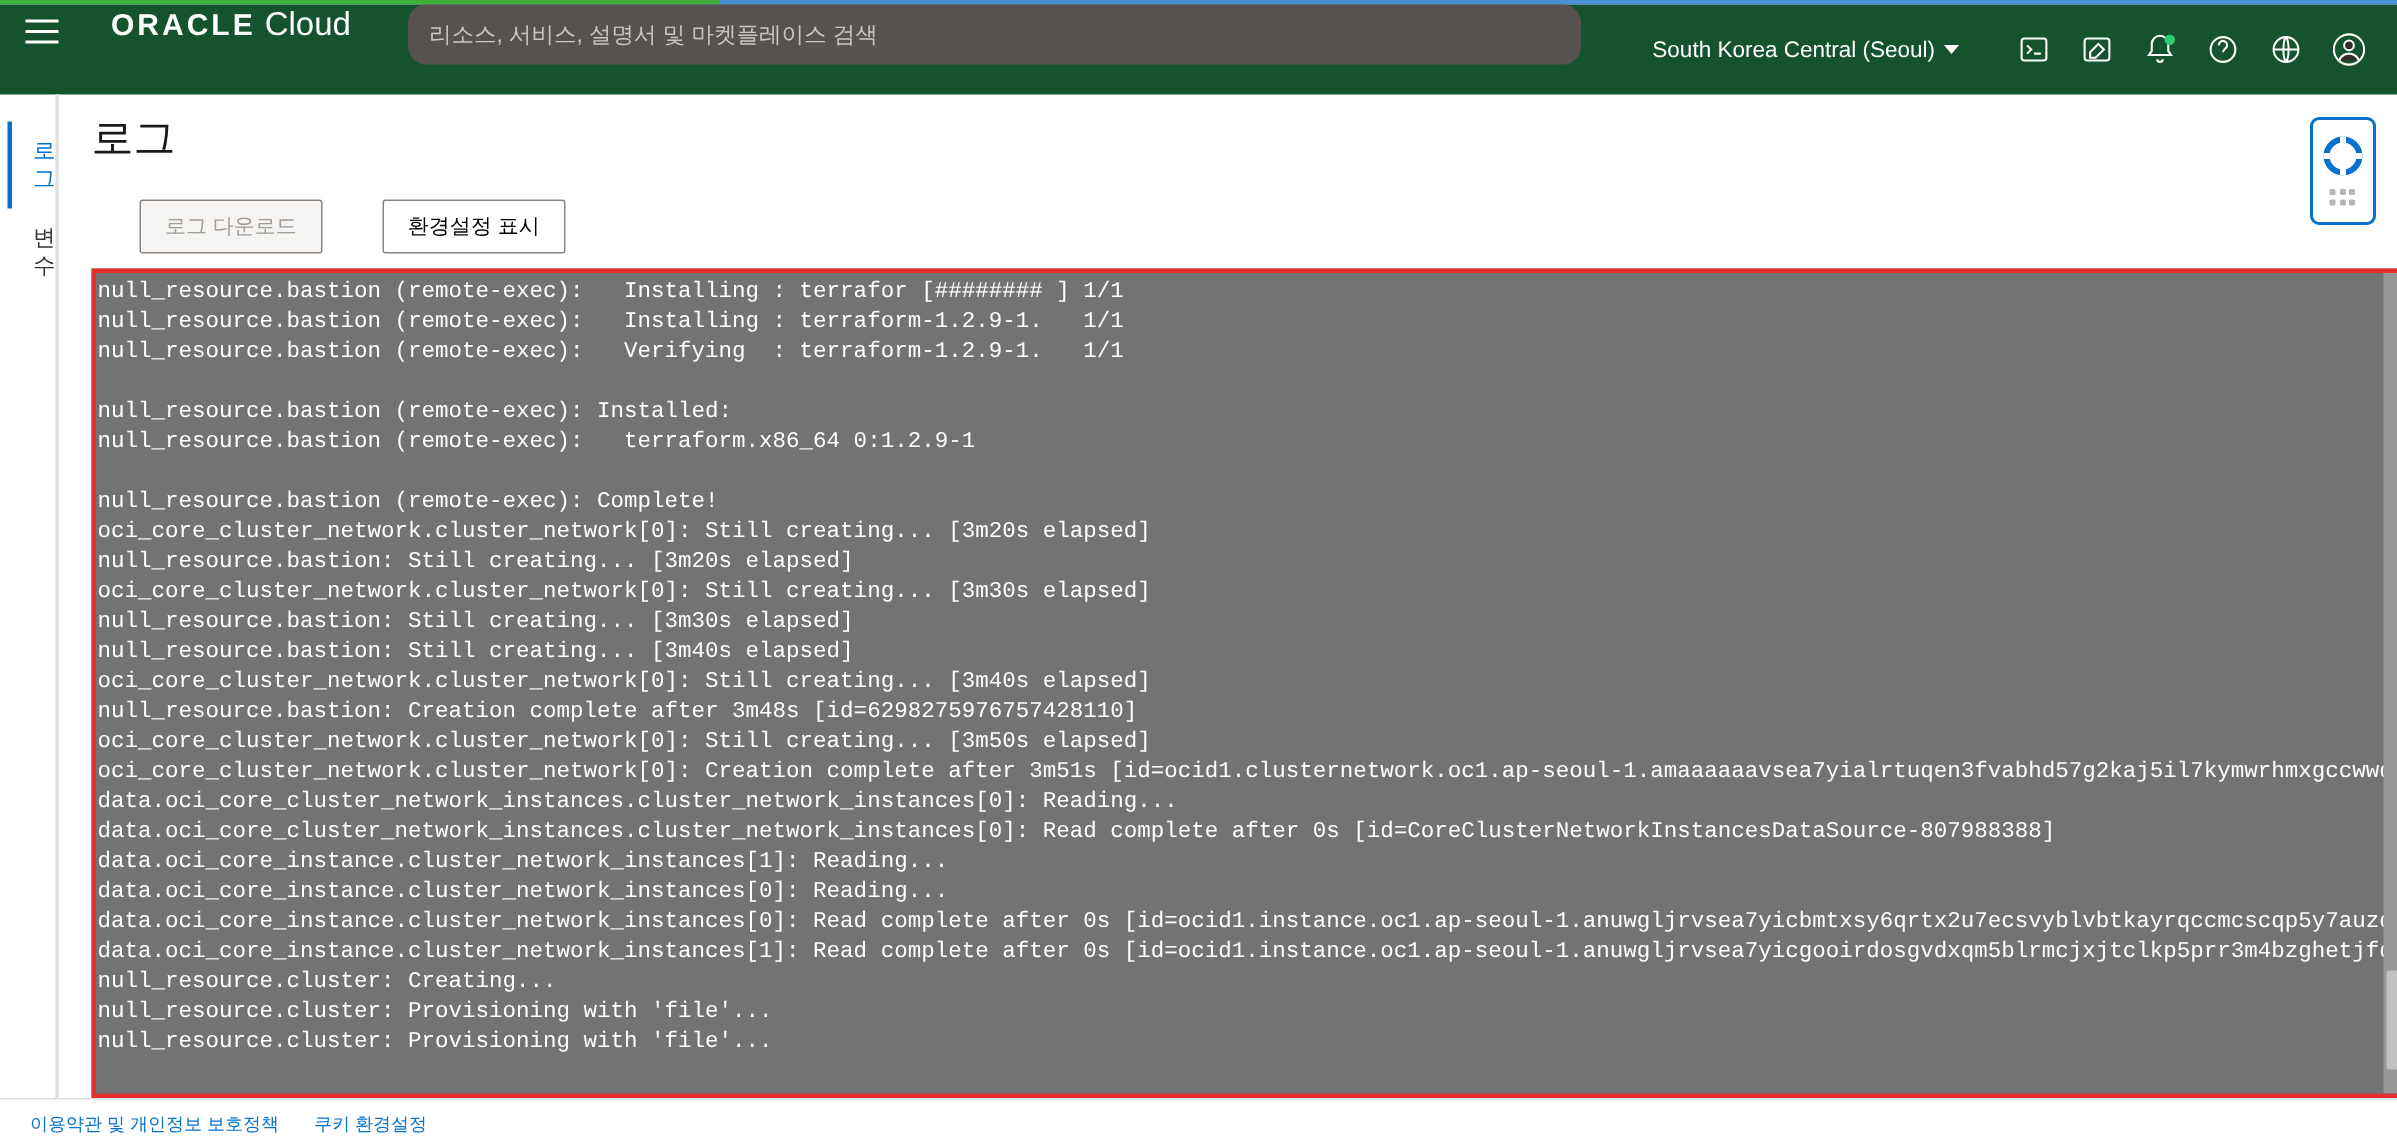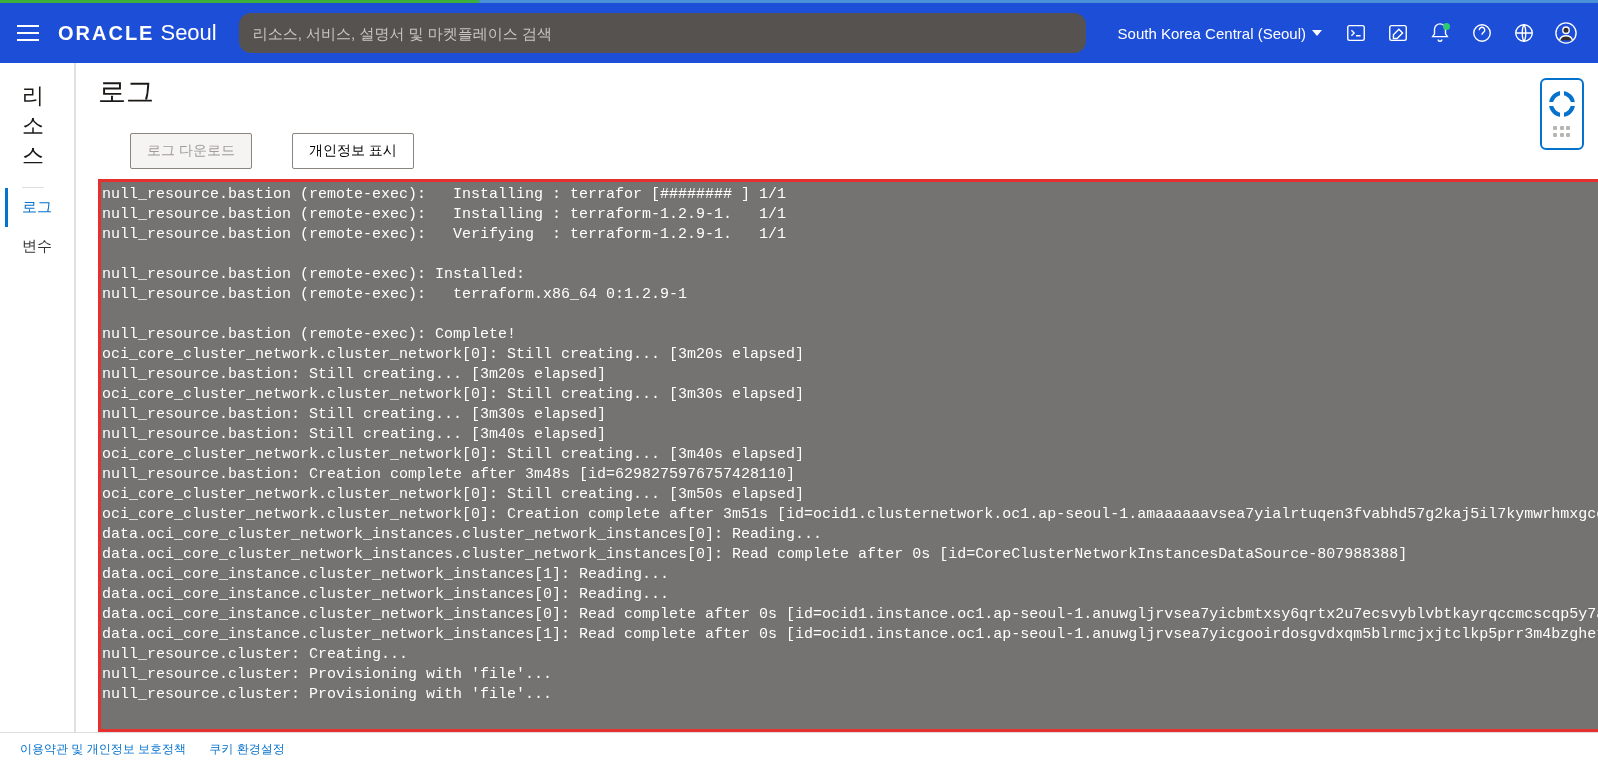--- a/index.html
+++ b/index.html
@@ -1,20 +1,20 @@
 <!DOCTYPE html>
 <html><head>
   <meta charset="utf-8">
   <style>
     * { margin: 0; padding: 0; box-sizing: border-box; }
     body { font-family: -apple-system, BlinkMacSystemFont, "Segoe UI", Helvetica, Arial, sans-serif; background: #fff; overflow: hidden; }
     
     .top-accent { height: 3px; background: linear-gradient(90deg, #3caf3c 0%, #3caf3c 30%, #4a90d9 30%, #4a90d9 100%); }
     
-    .header { height: 60px; background: #1d4ed8; display: flex; align-items: center; padding: 0 10px; gap: 12px; }
+    .header { height: 60px; background: #14532d; display: flex; padding: 0 10px; gap: 28px; }
     .hamburger { width: 36px; height: 36px; display: flex; flex-direction: column; justify-content: center; align-items: center; gap: 5px; cursor: pointer; }
     .hamburger span { width: 22px; height: 2px; background: #fff; }
     
     .logo { display: flex; align-items: baseline; gap: 6px; color: #fff; font-size: 20px; white-space: nowrap; }
     .logo-bold { font-weight: 700; letter-spacing: 2px; font-family: Arial, sans-serif; }
     .logo-light { font-weight: 300; font-size: 22px; }
     
     .search-wrap { flex: 1; margin: 0 10px; }
     .search-input { width: 100%; height: 40px; background: #56524f; border: none; border-radius: 12px; padding: 0 14px; color: #fff; font-size: 15px; }
     .search-input::placeholder { color: #c9c6c4; }
@@ -66,21 +66,21 @@
 <div class="top-accent"></div>
 
 <div class="header">
   <div class="hamburger">
     <span></span>
       <span></span>
       <span></span>
   </div>
   <div class="logo">
     <span class="logo-bold">ORACLE</span>
-    <span class="logo-light">Seoul</span>
+    <span class="logo-light">Cloud</span>
   </div>
   <div class="search-wrap">
     <input class="search-input" placeholder="리소스, 서비스, 설명서 및 마켓플레이스 검색" style="">
   </div>
   <div class="region">
     <span>South Korea Central (Seoul)</span>
     <span class="chev-down"></span>
   </div>
   <div class="header-icons">
     <div class="hicon">
@@ -118,32 +118,31 @@
           <circle cx="12" cy="12" r="11"></circle>
           <circle cx="12" cy="9" r="3.5" fill="#312d2a"></circle>
           <path d="M5 20c1-4 5-5 7-5s6 1 7 5" fill="#312d2a"></path>
         </svg>
     </div>
   </div>
 </div>
 
 <div class="body-wrap">
   <div class="sidebar">
-    <div class="sidebar-title">리소스</div>
     <div class="side-item active">로그</div>
     <div class="side-item">변수</div>
   </div>
 
   <div class="scroll-divider"></div>
 
   <div class="main">
     <div class="page-title">로그</div>
     <div class="btn-row">
       <button class="btn" disabled="">로그 다운로드</button>
-      <button class="btn">개인정보 표시</button>
+      <button class="btn">환경설정 표시</button>
     </div>
     <div class="terminal-wrap">
       <div class="terminal" id="terminal">null_resource.bastion (remote-exec):   Installing : terrafor [######## ] 1/1
 null_resource.bastion (remote-exec):   Installing : terraform-1.2.9-1.   1/1
 null_resource.bastion (remote-exec):   Verifying  : terraform-1.2.9-1.   1/1
 
 null_resource.bastion (remote-exec): Installed:
 null_resource.bastion (remote-exec):   terraform.x86_64 0:1.2.9-1
 
 null_resource.bastion (remote-exec): Complete!

